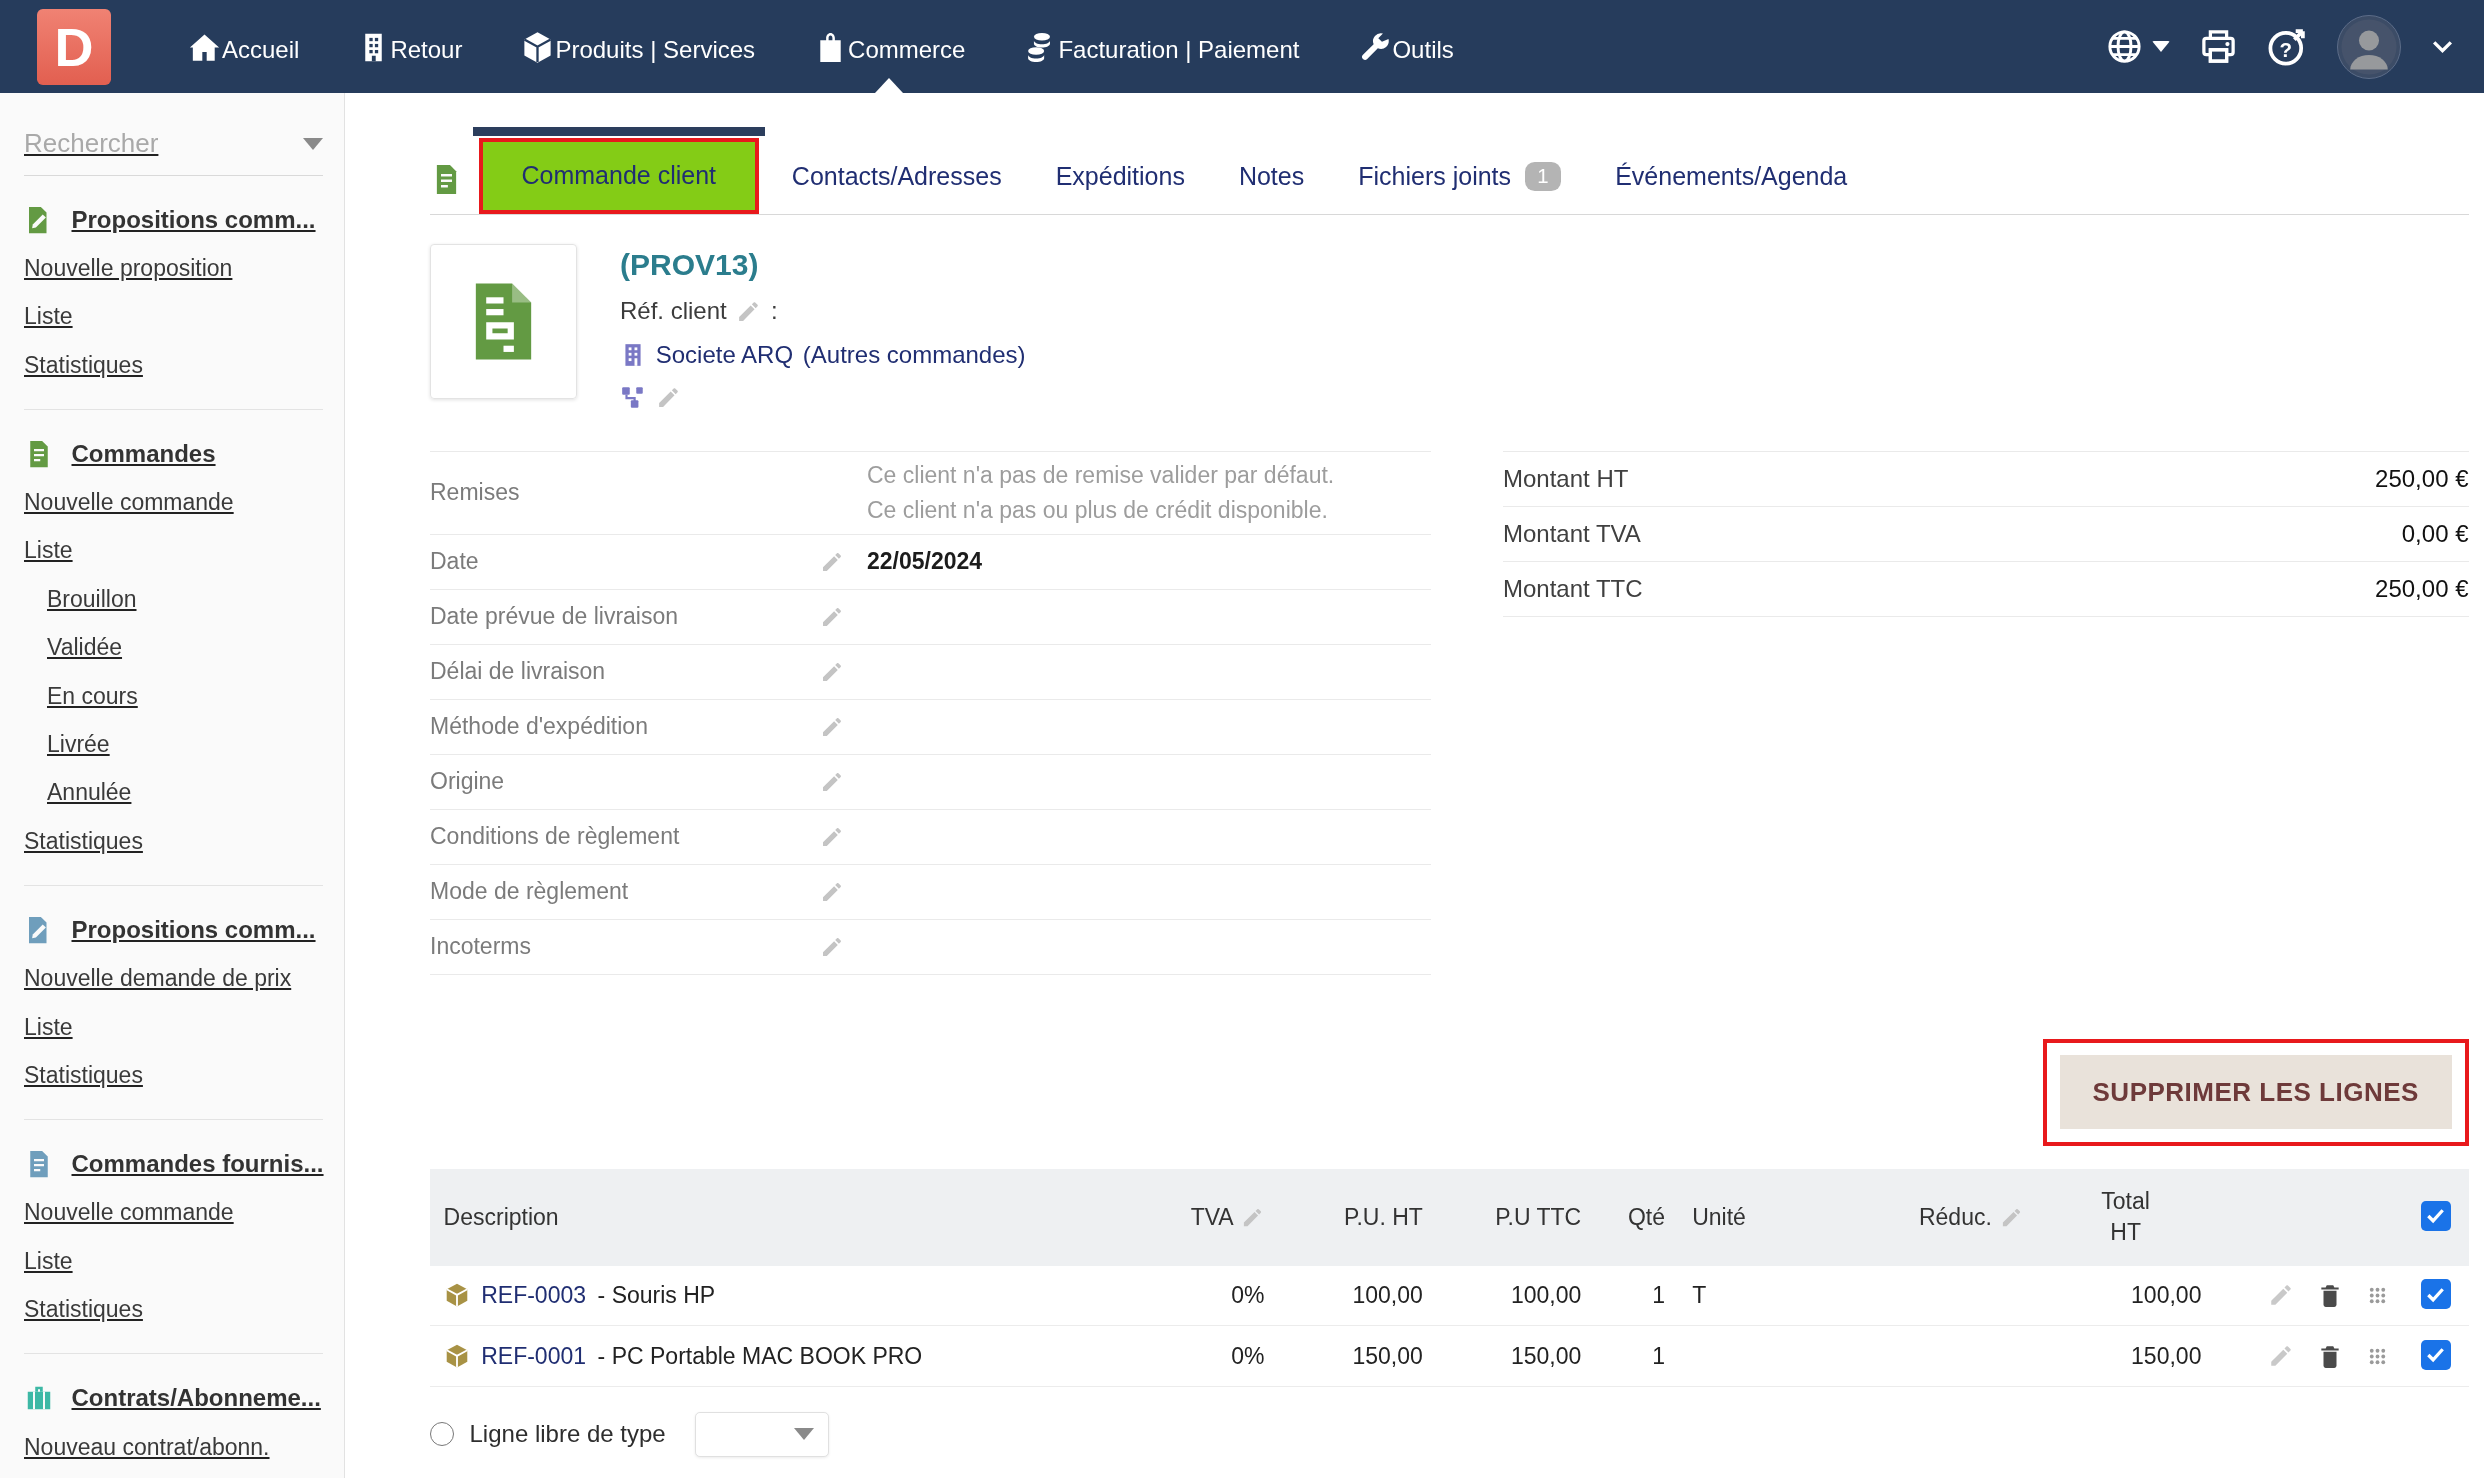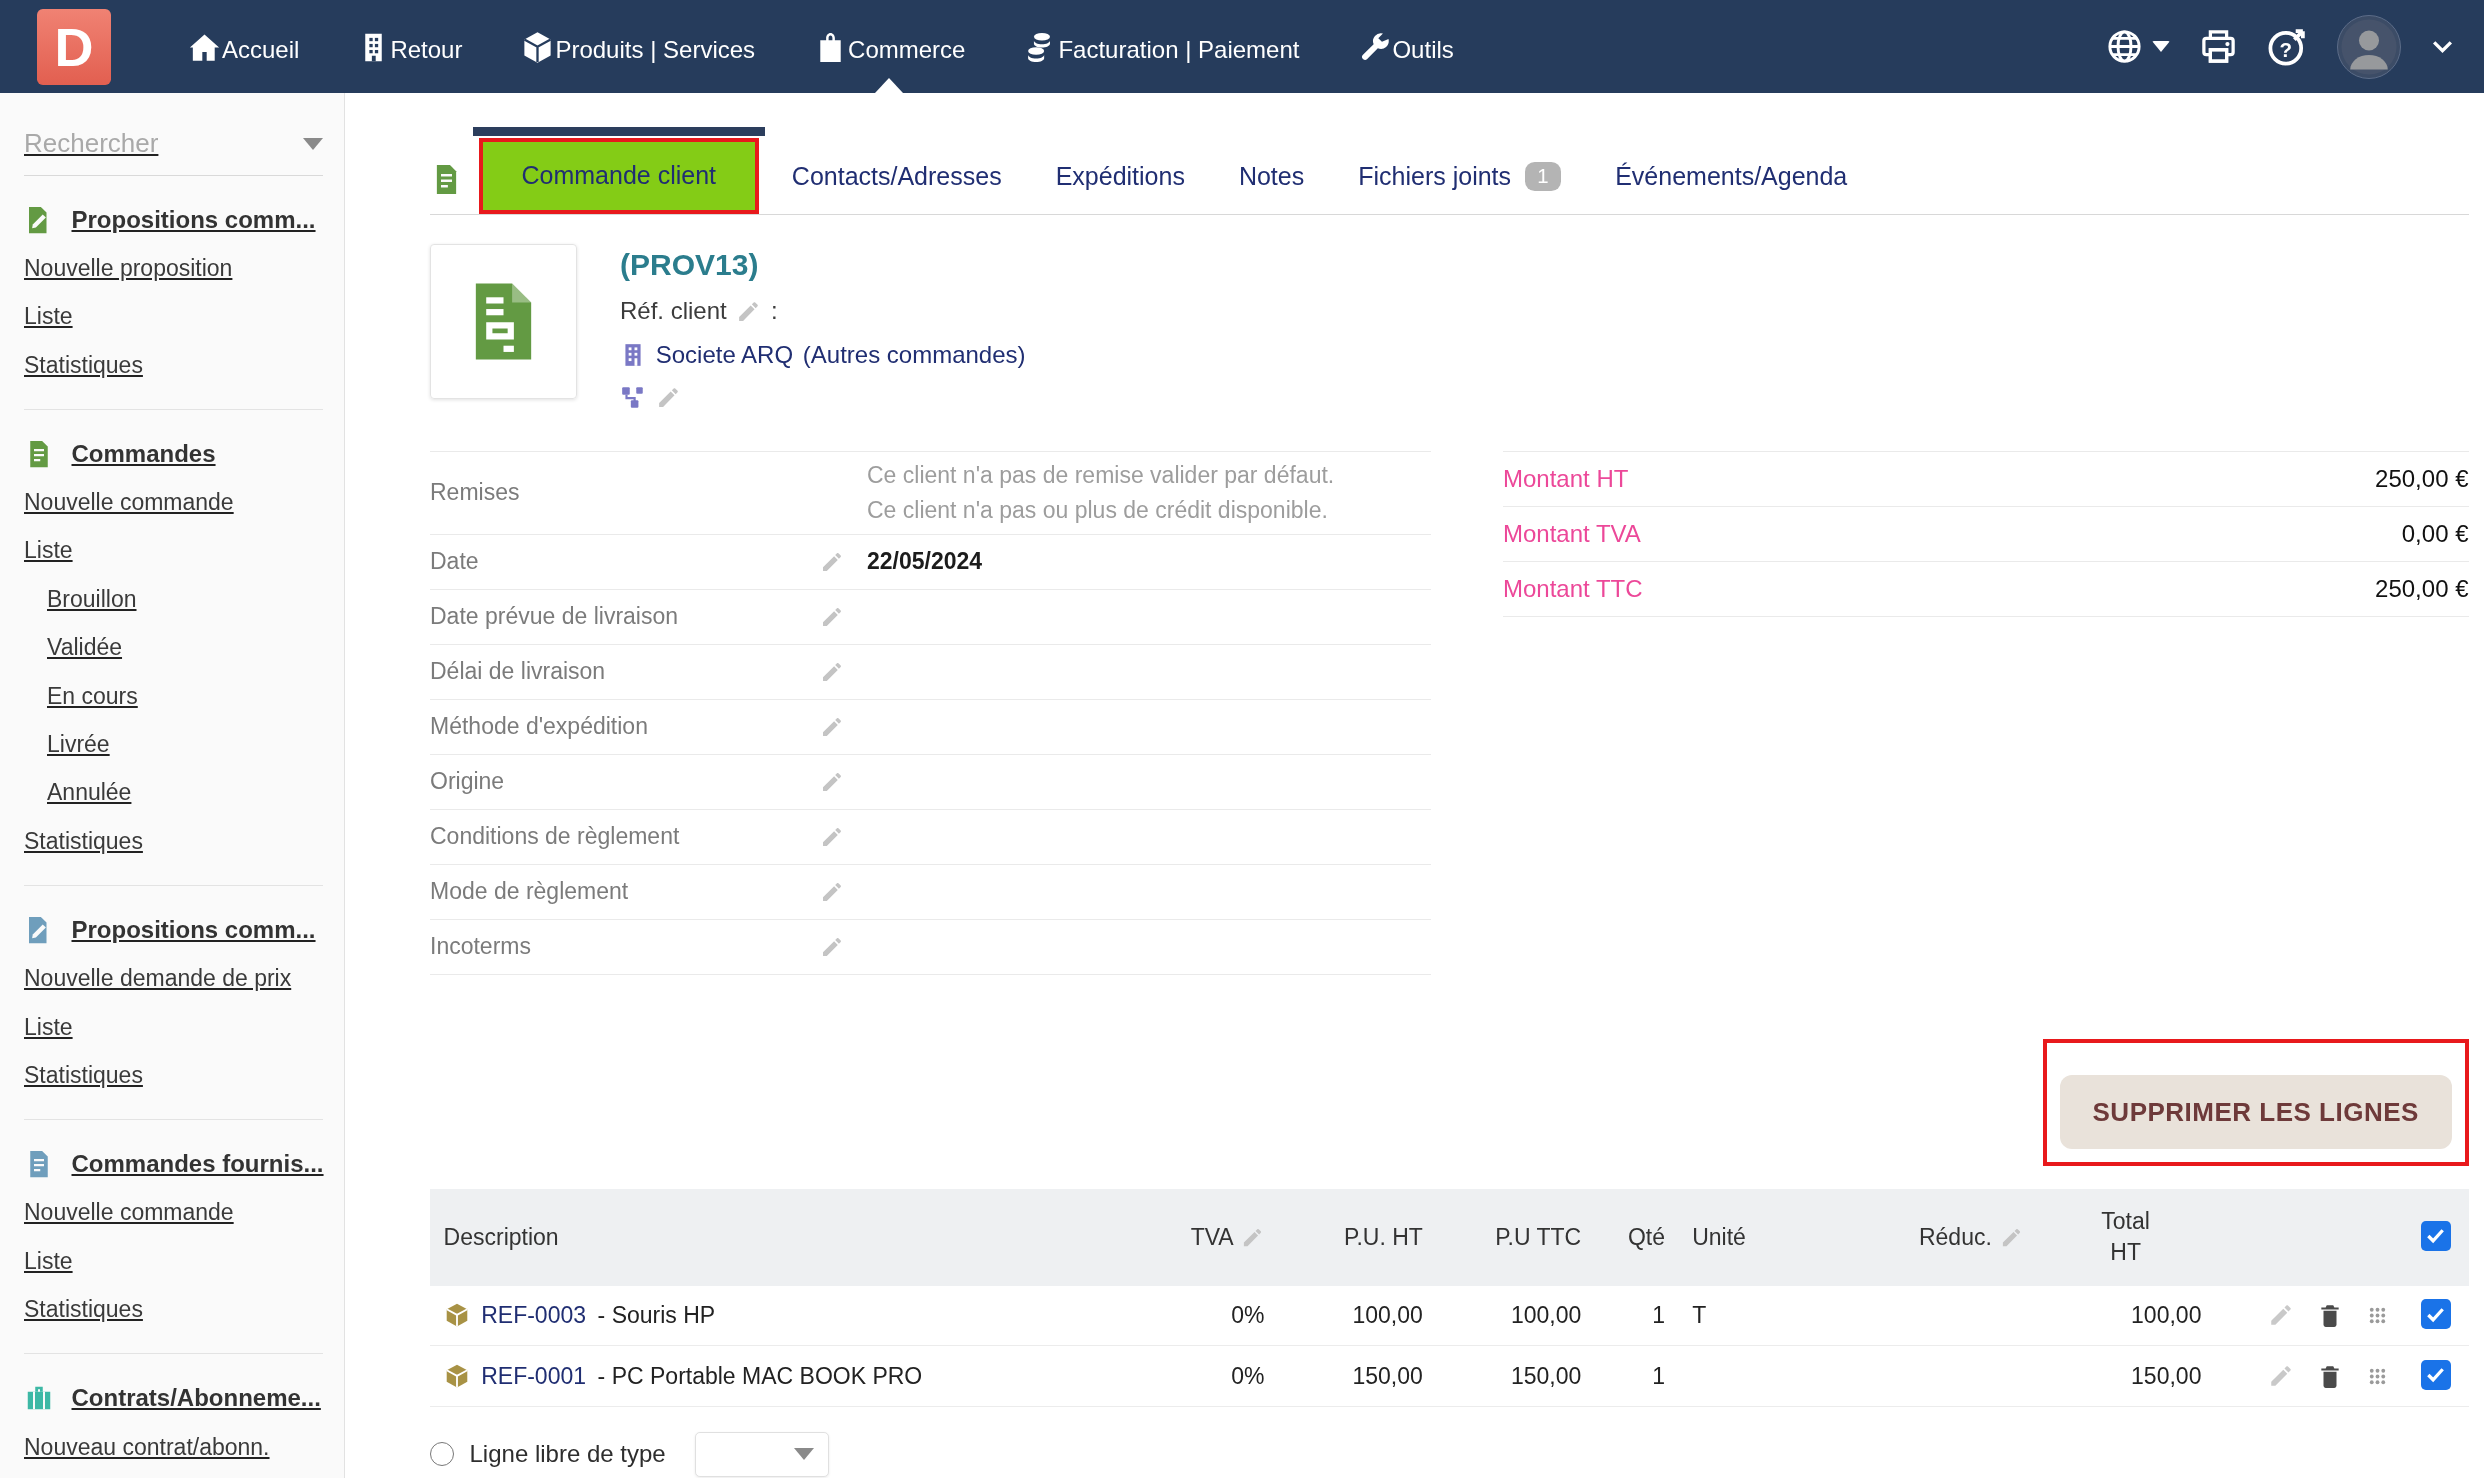--- a/index.html
+++ b/index.html
@@ -79,29 +79,29 @@
   .ftable.left { width:1001px; flex:none; }
   .ftable.right { flex:1; }
   .frow { display:flex; align-items:center; min-height:55px; border-bottom:1px solid #eaeaea;
           font-size:23px; padding:5.8px 0; }
   .frow .flabel { width:390px; flex:none; color:#7b7b7b; }
   .frow .fpencil { width:47px; flex:none; display:flex; align-items:center; }
   .frow .fvalue { color:#1c1c1c; }
   .frow .fvalue.bold { font-weight:bold; }
   .frow .muted div { color:#9d9d9d; line-height:35px; }
   .arow { display:flex; align-items:center; min-height:55px; border-bottom:1px solid #eaeaea; font-size:24px; }
-  .arow .alabel { color:#ec4899; }
+  .arow .alabel { color:#404040; }
   .arow .avalue { margin-left:auto; color:#111; }
 
   
   .btn-zone { display:flex; justify-content:flex-end; margin-top:64px; }
   .red-box { border:4.9px solid var(--annotation-red); padding:12.6px; }
-  .btn-del { background:var(--btn-bg); color:var(--btn-text); border:none; border-radius:12px;
+  .btn-del { background:var(--btn-bg); color:var(--btn-text); border:none; border-radius:0;
              font-size:26px; font-weight:bold; padding:21.3px 33px; letter-spacing:0.5px; cursor:pointer;
-             font-family:inherit;margin-top:20px; }
+             font-family:inherit; }
 
   
   table.lines { width:100%; border-collapse:collapse; margin-top:23px; }
   table.lines th { background:#eef0f2; font-weight:normal; color:#333; font-size:23px;
                    padding:17.5px 13.6px; vertical-align:middle; }
   table.lines td { font-size:23px; padding:13.6px; border-bottom:1px solid #ececec; background:#fff; }
   th.al, td.al { text-align:left; } th.ar, td.ar { text-align:right; } th.ac, td.ac { text-align:center; }
   .desc-cell { display:flex; align-items:center; gap:11.6px; }
   .desc-cell a { color:var(--link); text-decoration:none; cursor:pointer; }
   .hdr-flex { display:inline-flex; align-items:center; gap:7.8px; }

